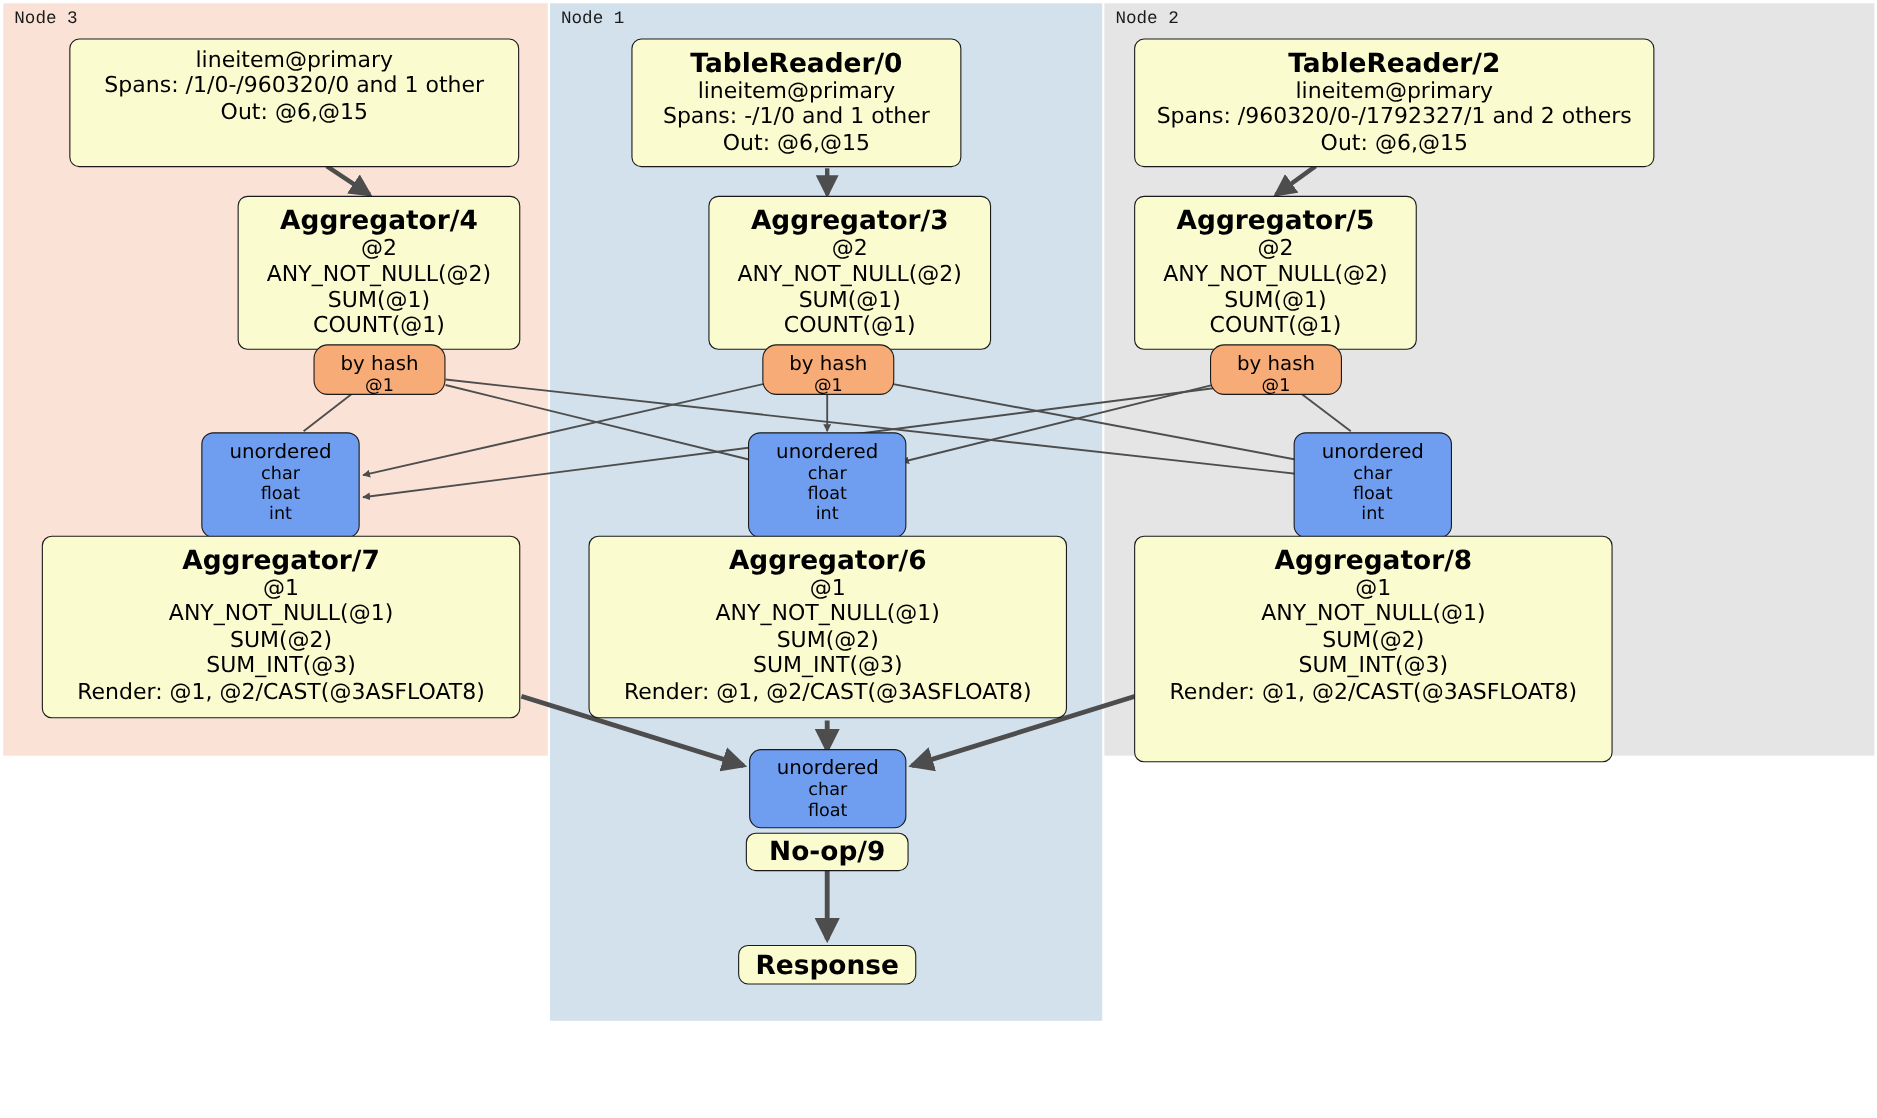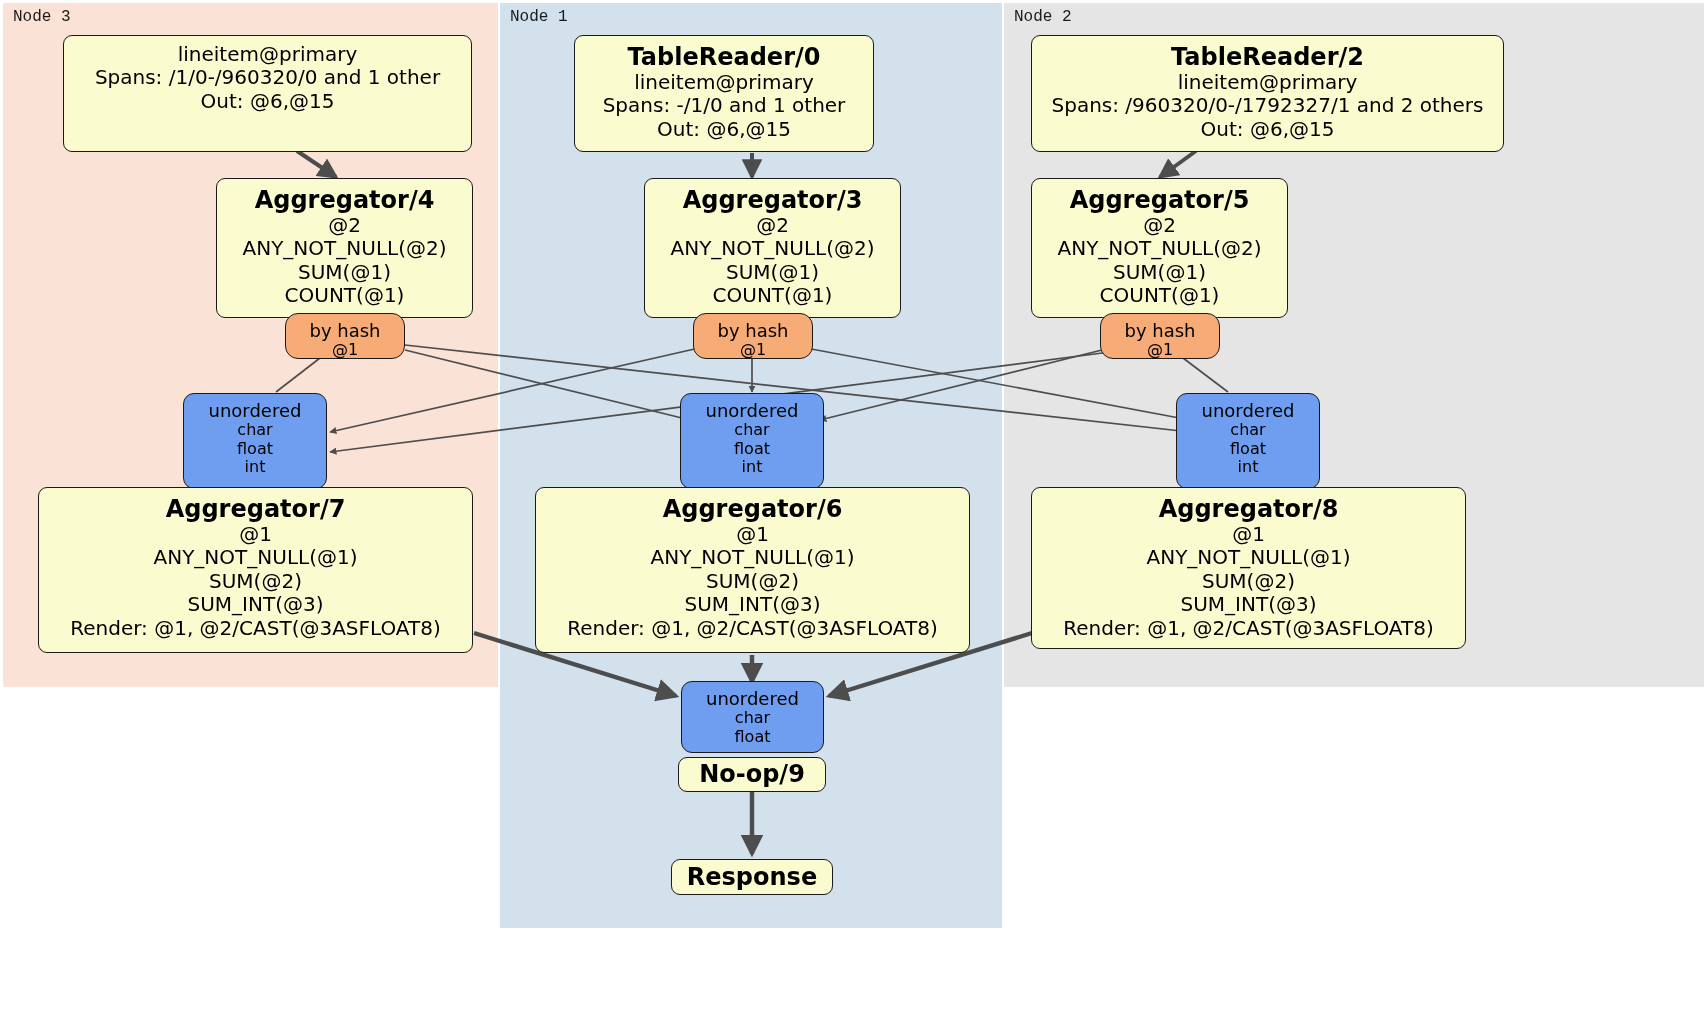--- a/index.html
+++ b/index.html
@@ -241,21 +241,21 @@
 
   <div class="box proc" style="left:535px; top:487px; width:435px; height:166px;">
     <span class="title">Aggregator/6</span>
     <span class="line">@1</span>
     <span class="line">ANY_NOT_NULL(@1)</span>
     <span class="line">SUM(@2)</span>
     <span class="line">SUM_INT(@3)</span>
     <span class="line">Render: @1, @2/CAST(@3ASFLOAT8)</span>
   </div>
 
-  <div class="box proc" style="left:1031px; top:487px; width:435px; height:162px;">
+  <div class="box proc" style="left:1031px; top:487px; width:435px; height:206px;">
     <span class="title">Aggregator/8</span>
     <span class="line">@1</span>
     <span class="line">ANY_NOT_NULL(@1)</span>
     <span class="line">SUM(@2)</span>
     <span class="line">SUM_INT(@3)</span>
     <span class="line">Render: @1, @2/CAST(@3ASFLOAT8)</span>
   </div>
 
   <div class="box sync" style="left:681px; top:681px; width:143px; height:72px;">
     <span class="title-sm">unordered</span>

